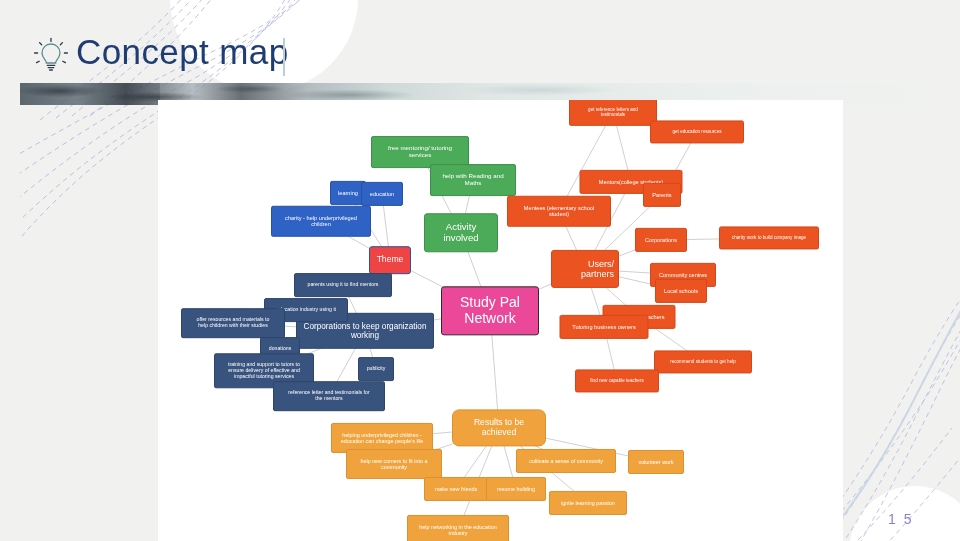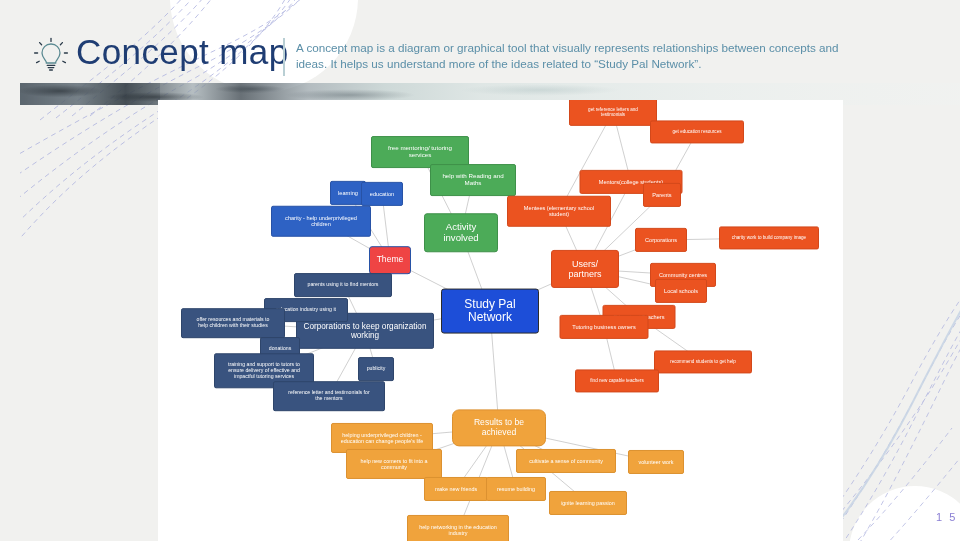--- a/index.html
+++ b/index.html
@@ -80,38 +80,38 @@
     position:absolute;box-sizing:border-box;
     color:#fff;text-align:center;
     border-radius:2px;
     display:flex;align-items:center;justify-content:center;
     line-height:1.12;
     padding:8px 4px;
     transform:translate(-50%,-50%);
     white-space:pre-line;
   }
   .n-central{
-    background:#1d4ed8;border:1px solid #2b2b2b;
-    font-size:12px;border-radius:3px;
+    background:#ec4899;border:1px solid #2b2b2b;
+    font-size:14px;border-radius:3px;
   }
   .n-root-green{background:#4cab58;border:1px solid #3e9049;font-size:9.6px;border-radius:3px;}
   .n-green{background:#4cab58;border:1px solid #3e9049;font-size:6.2px;}
   .n-root-orange{background:#eb5320;border:1px solid #d3481a;font-size:9px;border-radius:3px;}
   .n-orange{background:#eb5320;border:1px solid #d3481a;font-size:5.6px;}
   .n-orange-s{background:#eb5320;border:1px solid #d3481a;font-size:4.6px;}
   .n-root-blue{background:#ef4444;border:1px solid #2752a6;font-size:8.6px;border-radius:3px;}
   .n-blue{background:#2e62c4;border:1px solid #2752a6;font-size:5.6px;}
   .n-root-navy{background:#39537f;border:1px solid #2e456b;font-size:8.2px;}
   .n-navy{background:#39537f;border:1px solid #2e456b;font-size:5.2px;}
   .n-root-amber{background:#f0a33c;border:1px solid #dc9130;font-size:8.6px;border-radius:7px;}
   .n-amber{background:#f0a33c;border:1px solid #dc9130;font-size:5.4px;}
 
   .page-num{
-    position:absolute;left:916px;top:511px;
-    font-size:11px;color:#8a7fd4;letter-spacing:2px;
+    position:absolute;left:868px;top:511px;
+    font-size:14px;color:#8a7fd4;letter-spacing:2px;
   }
 </style>
 </head>
 <body>
 
 <div id="slide">
 
   <div class="bg-layer">
     <div class="bg-circle-tl"></div>
     <div class="bg-circle-br"></div>
@@ -155,21 +155,20 @@
         <line x1="9.6" y1="6.6" x2="11.6" y2="8.8"></line>
         <line x1="32.4" y1="6.6" x2="30.4" y2="8.8"></line>
         <line x1="4.6" y1="17" x2="7.6" y2="17"></line>
         <line x1="34.4" y1="17" x2="37.4" y2="17"></line>
         <line x1="6.6" y1="26.6" x2="9.2" y2="25.2"></line>
         <line x1="35.4" y1="26.6" x2="32.8" y2="25.2"></line>
       </g>
     </svg>
     <div class="title">Concept map</div>
     <div class="vrule"></div>
-    <div class="subtitle">A concept map is a diagram or graphical tool that visually represents relationships between concepts and ideas. It helps us understand more of the ideas related to “Study Pal Network”.</div>
   </div>
 
   <div class="canvas">
     <svg class="map-svg" viewBox="0 0 685 441">
         <line x1="332" y1="211" x2="303" y2="133" stroke="#c4c4c4" stroke-width="0.8"></line>
         <line x1="332" y1="211" x2="427" y2="169" stroke="#c4c4c4" stroke-width="0.8"></line>
         <line x1="332" y1="211" x2="232" y2="160" stroke="#c4c4c4" stroke-width="0.8"></line>
         <line x1="332" y1="211" x2="207" y2="231" stroke="#c4c4c4" stroke-width="0.8"></line>
         <line x1="332" y1="211" x2="341" y2="328" stroke="#c4c4c4" stroke-width="0.8"></line>
         <line x1="303" y1="133" x2="262" y2="52" stroke="#c4c4c4" stroke-width="0.8"></line>
@@ -205,21 +204,21 @@
         <line x1="341" y1="328" x2="408" y2="361" stroke="#c4c4c4" stroke-width="0.8"></line>
         <line x1="341" y1="328" x2="498" y2="362" stroke="#c4c4c4" stroke-width="0.8"></line>
         <line x1="341" y1="328" x2="430" y2="403" stroke="#c4c4c4" stroke-width="0.8"></line>
         <line x1="341" y1="328" x2="300" y2="430" stroke="#c4c4c4" stroke-width="0.8"></line>
       </svg>
     <div id="nodes">
         <div class="node n-central" style="left: 332px; top: 211px; width: 98px; min-height: 20px;">Study Pal Network</div>
         <div class="node n-root-green" style="left: 303px; top: 133px; width: 74px; min-height: 17px;">Activity involved</div>
         <div class="node n-green" style="left: 262px; top: 52px; width: 98px; min-height: 11px;">free mentoring/ tutoring services</div>
         <div class="node n-green" style="left: 315px; top: 80px; width: 86px; min-height: 11px;">help with Reading and Maths</div>
-        <div class="node n-root-orange" style="left: 427px; top: 169px; width: 68px; min-height: 16px;">Users/ partners</div>
+        <div class="node n-root-orange" style="left: 427px; top: 169px; width: 68px; min-height: 16px; text-align: right;">Users/ partners</div>
         <div class="node n-orange" style="left: 473px; top: 82px; width: 103px; min-height: 10px;">Mentors(college students)</div>
         <div class="node n-orange" style="left: 401px; top: 111px; width: 104px; min-height: 16px;">Mentees (elementary school
 student)</div>
         <div class="node n-orange" style="left: 504px; top: 95px; width: 38px; min-height: 10px;">Parents</div>
         <div class="node n-orange" style="left: 503px; top: 140px; width: 52px; min-height: 10px;">Corporations</div>
         <div class="node n-orange" style="left: 525px; top: 175px; width: 66px; min-height: 10px;">Community centres</div>
         <div class="node n-orange" style="left: 523px; top: 191px; width: 52px; min-height: 10px;">Local schools</div>
         <div class="node n-orange" style="left: 481px; top: 217px; width: 73px; min-height: 10px;">Educators/ Teachers</div>
         <div class="node n-orange" style="left: 446px; top: 227px; width: 89px; min-height: 10px;">Tutoring business owners</div>
         <div class="node n-orange-s" style="left: 455px; top: 12px; width: 88px; min-height: 15px;">get reference letters and

